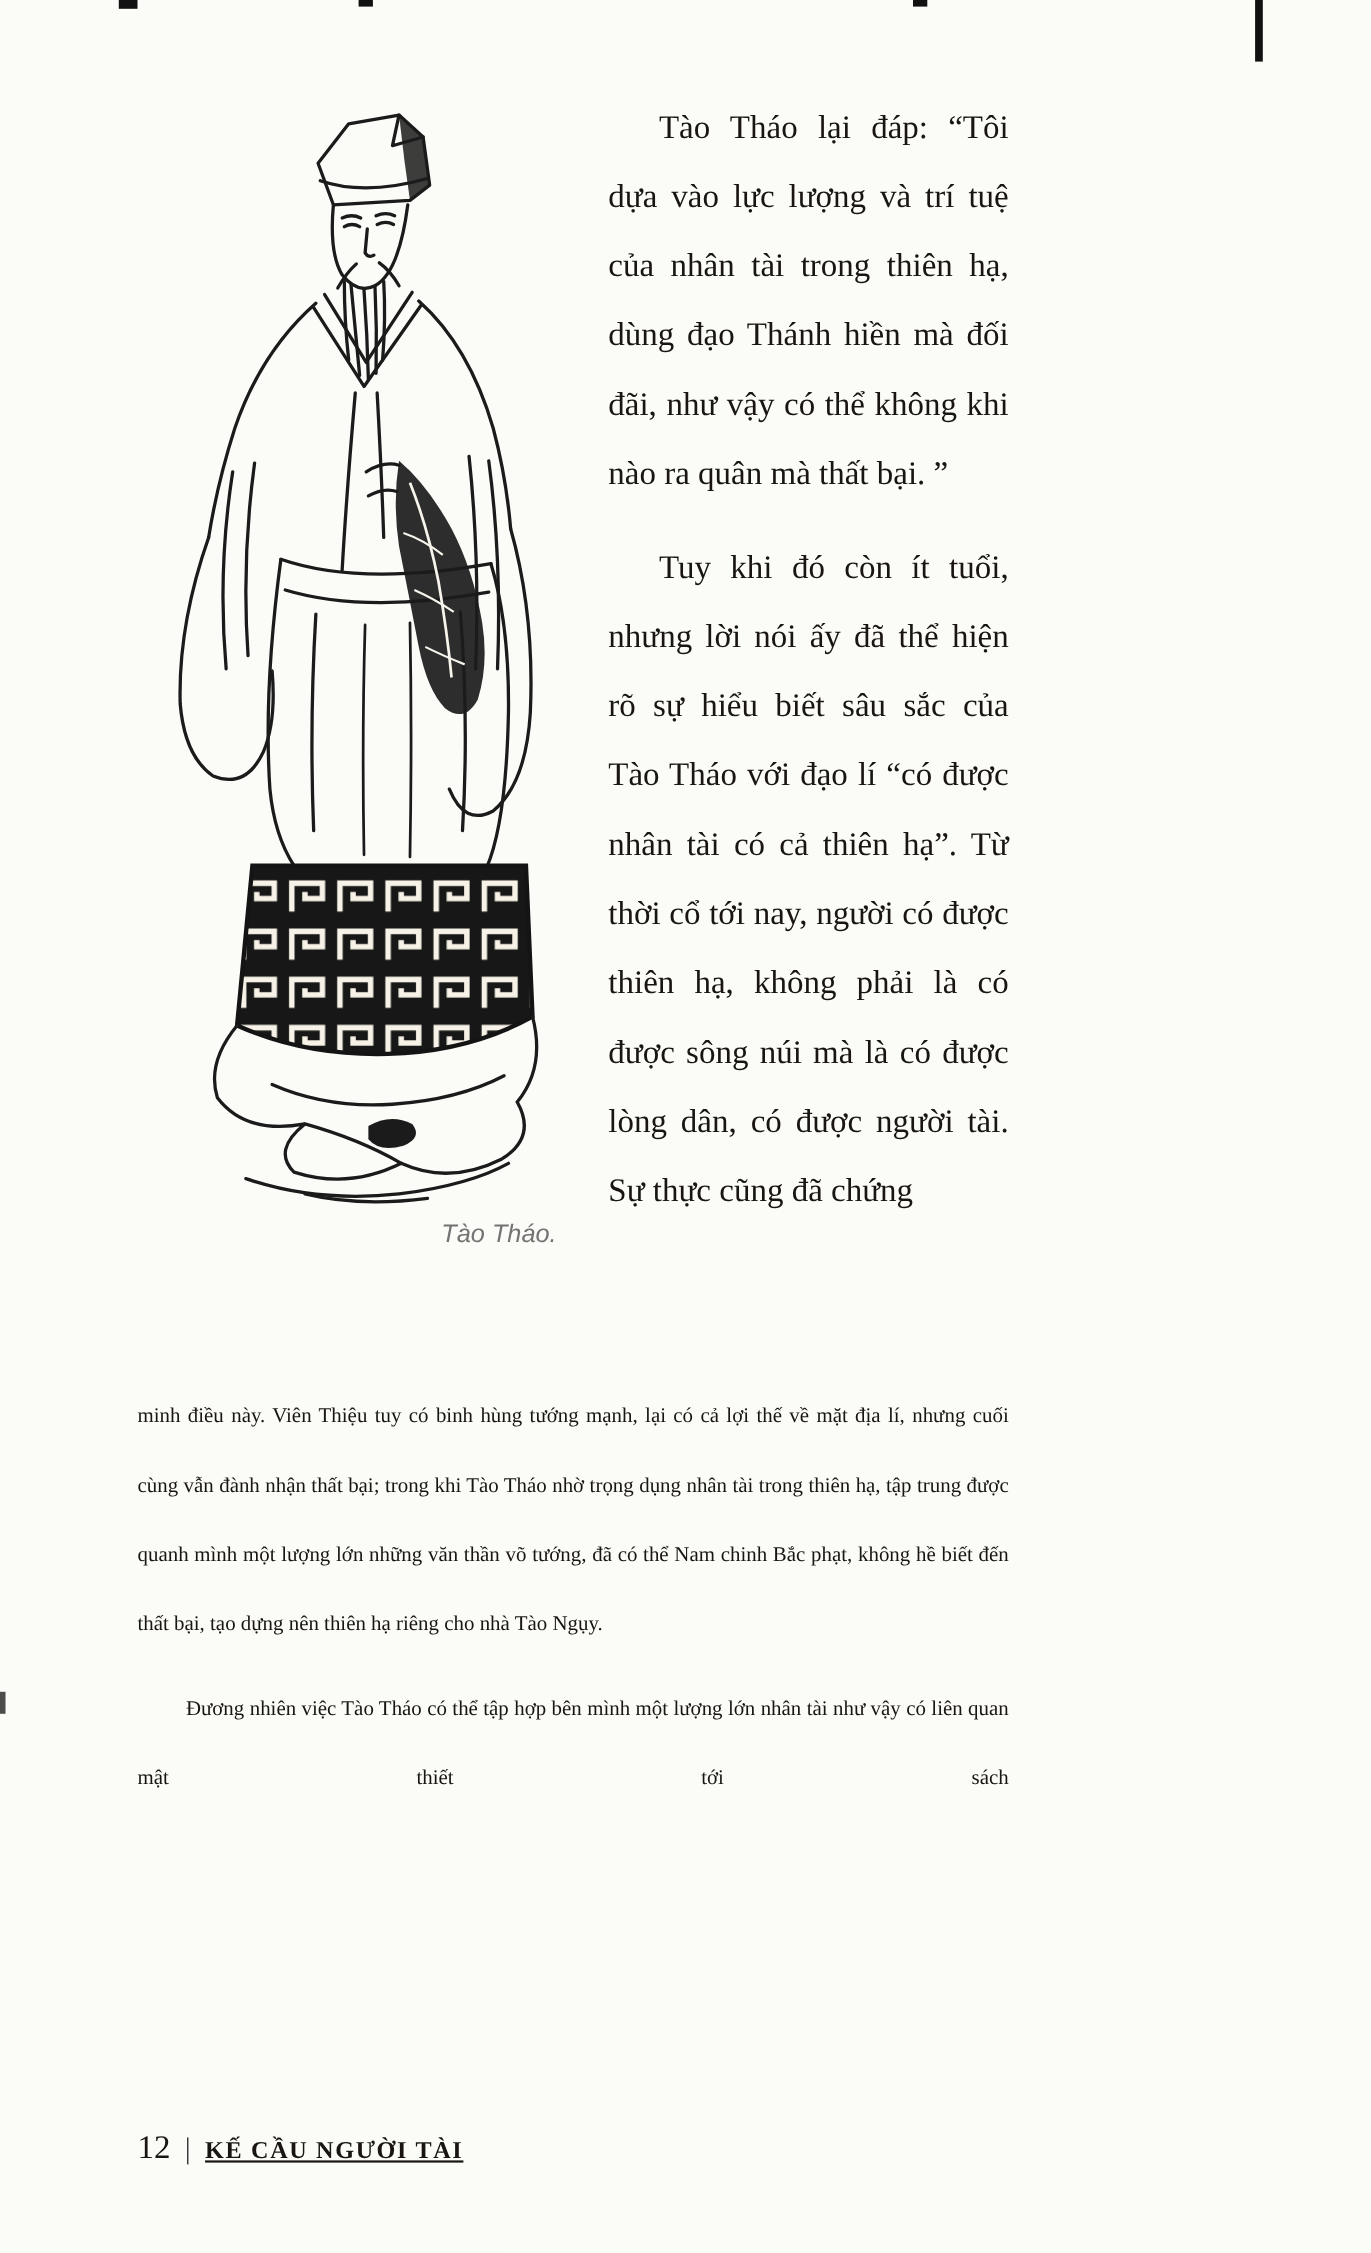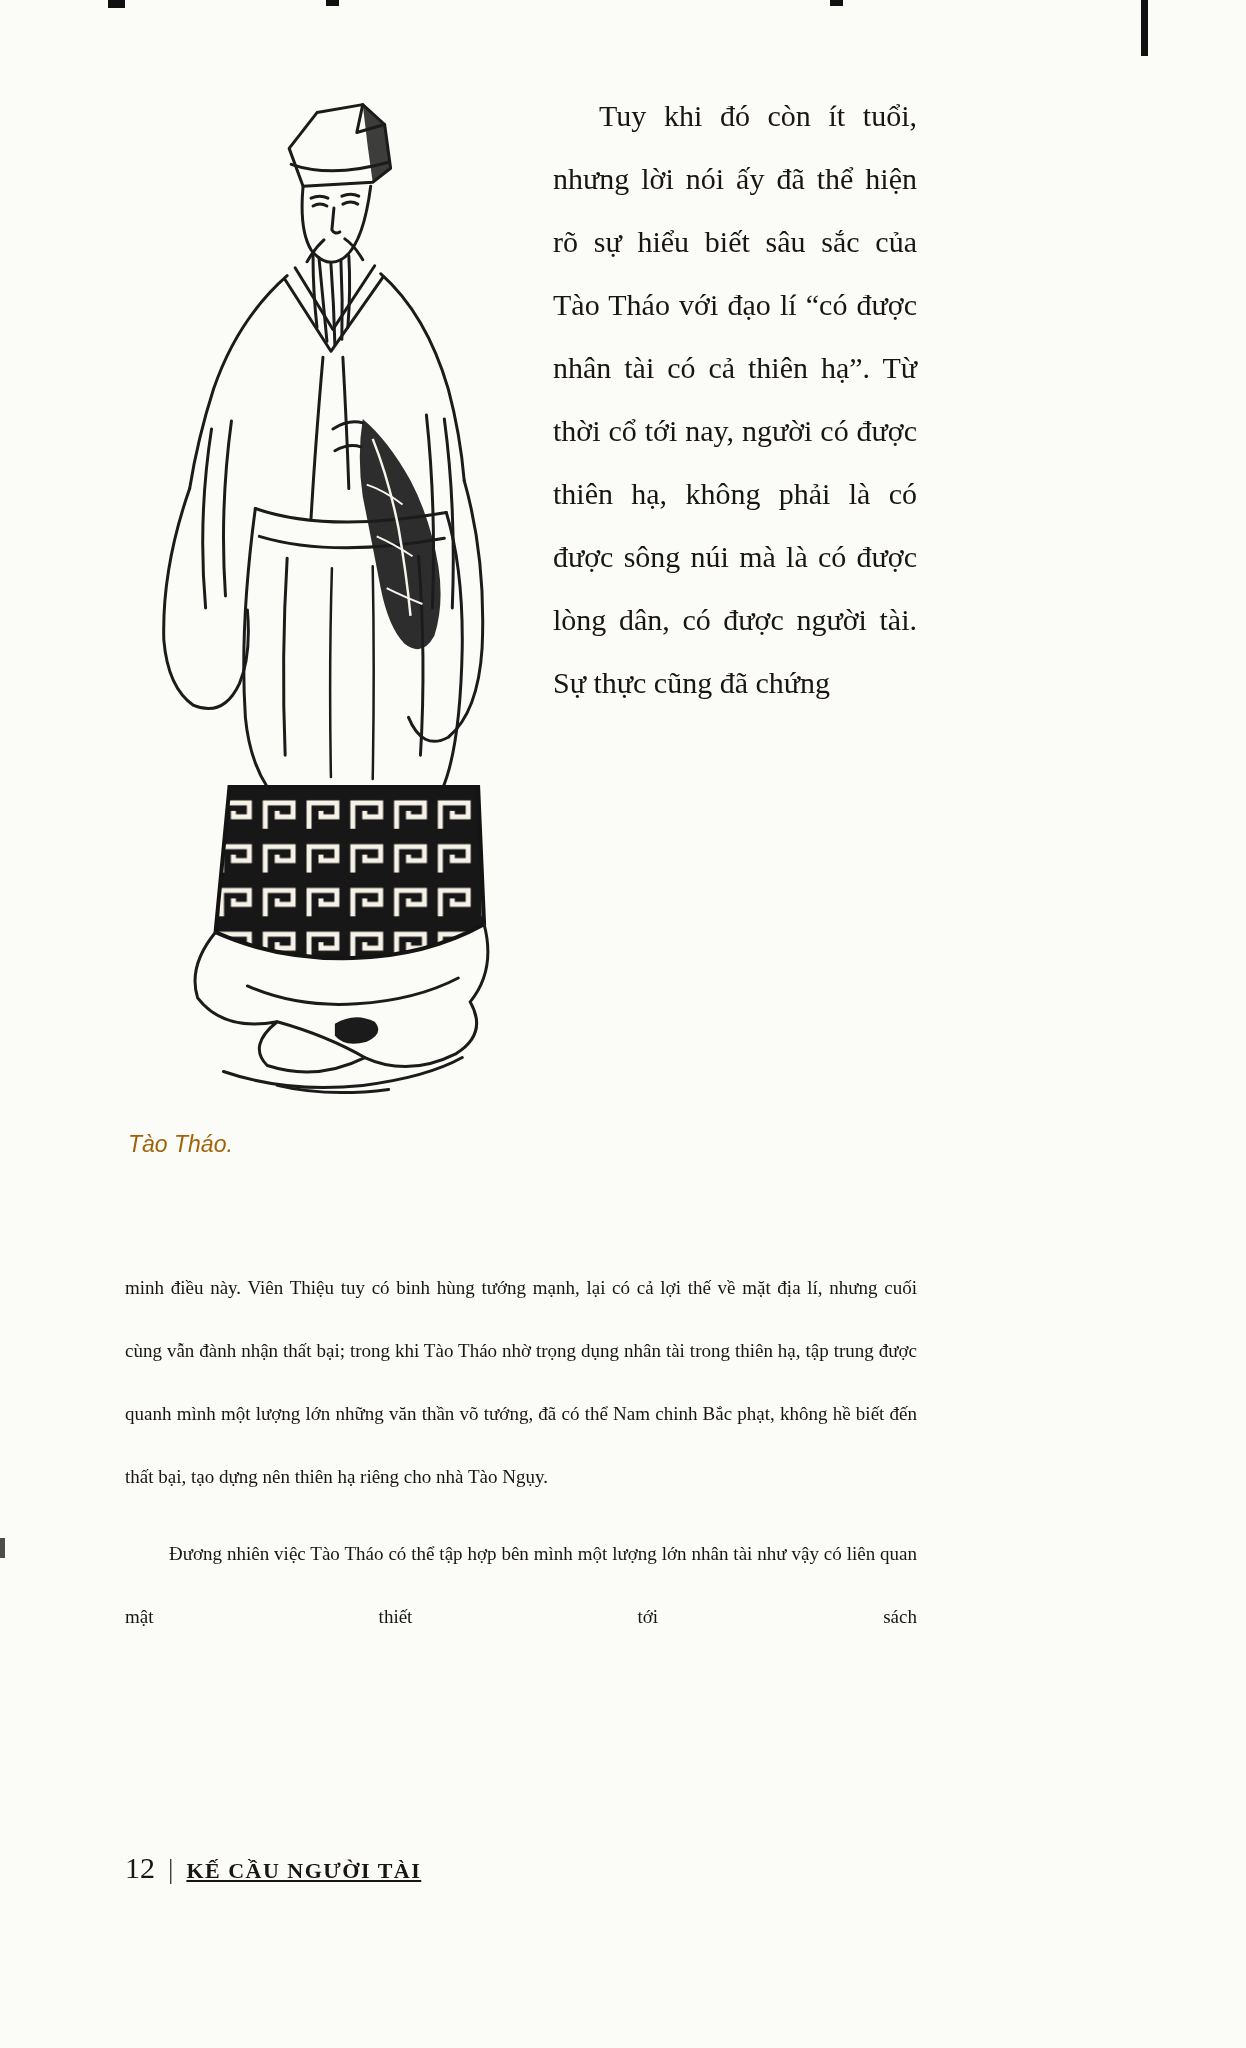--- a/index.html
+++ b/index.html
@@ -20,26 +20,26 @@
   .artifact.a1 { left:108px; top:0; width:17px; height:8px; }
   .artifact.a2 { left:326px; top:0; width:13px; height:6px; }
   .artifact.a3 { left:830px; top:0; width:13px; height:6px; }
   .artifact.a4 { left:1141px; top:0; width:7px;  height:56px; }
   .artifact.a5 { left:0;     top:1538px; width:5px; height:20px; opacity:.75; }
 
   
   .figure-block { position:absolute; left:128px; top:88px; width:378px; }
   .figure-block svg { display:block; }
   .figure-caption {
-    margin-top:23px;
-    text-align:left;
+    margin-top:0;
+    text-align:right;
     font-family:"Liberation Sans", sans-serif;
     font-style:italic;
     font-size:23px;
-    color:#a16207;
+    color:#737373;
   }
 
   
   .column-text {
     position:absolute; left:553px; top:84px; width:364px;
     font-size:30px; line-height:63px;
     text-align:justify;
   }
   .column-text p { text-indent:46px; }
   .column-text p + p { margin-top:22px; }
@@ -49,21 +49,21 @@
     position:absolute; left:125px; top:1256px; width:792px;
     font-size:19px; line-height:63px;
     text-align:justify;
   }
   .para-continued { text-indent:0; }
   .para-indent { text-indent:44px; margin-top:14px; }
   .justify-last { text-align-last:justify; }
 
   
   .footer {
-    position:absolute; left:125px; top:1851px;
+    position:absolute; left:125px; top:1936px;
     display:flex; align-items:baseline; gap:13px;
     white-space:nowrap;
   }
   .footer .page-number { font-size:30px; }
   .footer .divider { font-size:27px; color:#3a3a3a; font-weight:300; }
   .footer .book-title { font-size:22px; font-weight:bold; letter-spacing:1.5px;text-decoration:underline; }
 </style>
 </head>
 <body>
 
@@ -152,20 +152,21 @@
         <path d="M120,900 Q170,922 230,918 Q290,914 332,892"></path>
         <path d="M208,938 Q228,926 248,936 Q258,948 240,956 Q218,962 208,950 Z" fill="#1b1b1b" stroke="none"></path>
         <path d="M96,986 Q160,1008 236,1000 Q300,992 336,972"></path>
         <path d="M150,1000 Q200,1012 262,1004"></path>
       </g>
     </svg>
     <figcaption class="figure-caption">Tào Tháo.</figcaption>
   </figure>
 
   <div class="column-text">
+    <p>Tào Tháo lại đáp: “Tôi dựa vào lực lượng và trí tuệ của nhân tài trong thiên hạ, dùng đạo Thánh hiền mà đối đãi, như vậy có thể không khi nào ra quân mà thất bại. ”</p>
     <p>Tuy khi đó còn ít tuổi, nhưng lời nói ấy đã thể hiện rõ sự hiểu biết sâu sắc của Tào Tháo với đạo lí “có được nhân tài có cả thiên hạ”. Từ thời cổ tới nay, người có được thiên hạ, không phải là có được sông núi mà là có được lòng dân, có được người tài. Sự thực cũng đã chứng</p>
   </div>
 
   <div class="body-text">
     <p class="para-continued">minh điều này. Viên Thiệu tuy có binh hùng tướng mạnh, lại có cả lợi thế về mặt địa lí, nhưng cuối cùng vẫn đành nhận thất bại; trong khi Tào Tháo nhờ trọng dụng nhân tài trong thiên hạ, tập trung được quanh mình một lượng lớn những văn thần võ tướng, đã có thể Nam chinh Bắc phạt, không hề biết đến thất bại, tạo dựng nên thiên hạ riêng cho nhà Tào Ngụy.</p>
     <p class="para-indent justify-last">Đương nhiên việc Tào Tháo có thể tập hợp bên mình một lượng lớn nhân tài như vậy có liên quan mật thiết tới sách</p>
   </div>
 
   <div class="footer">
     <span class="page-number">12</span>

